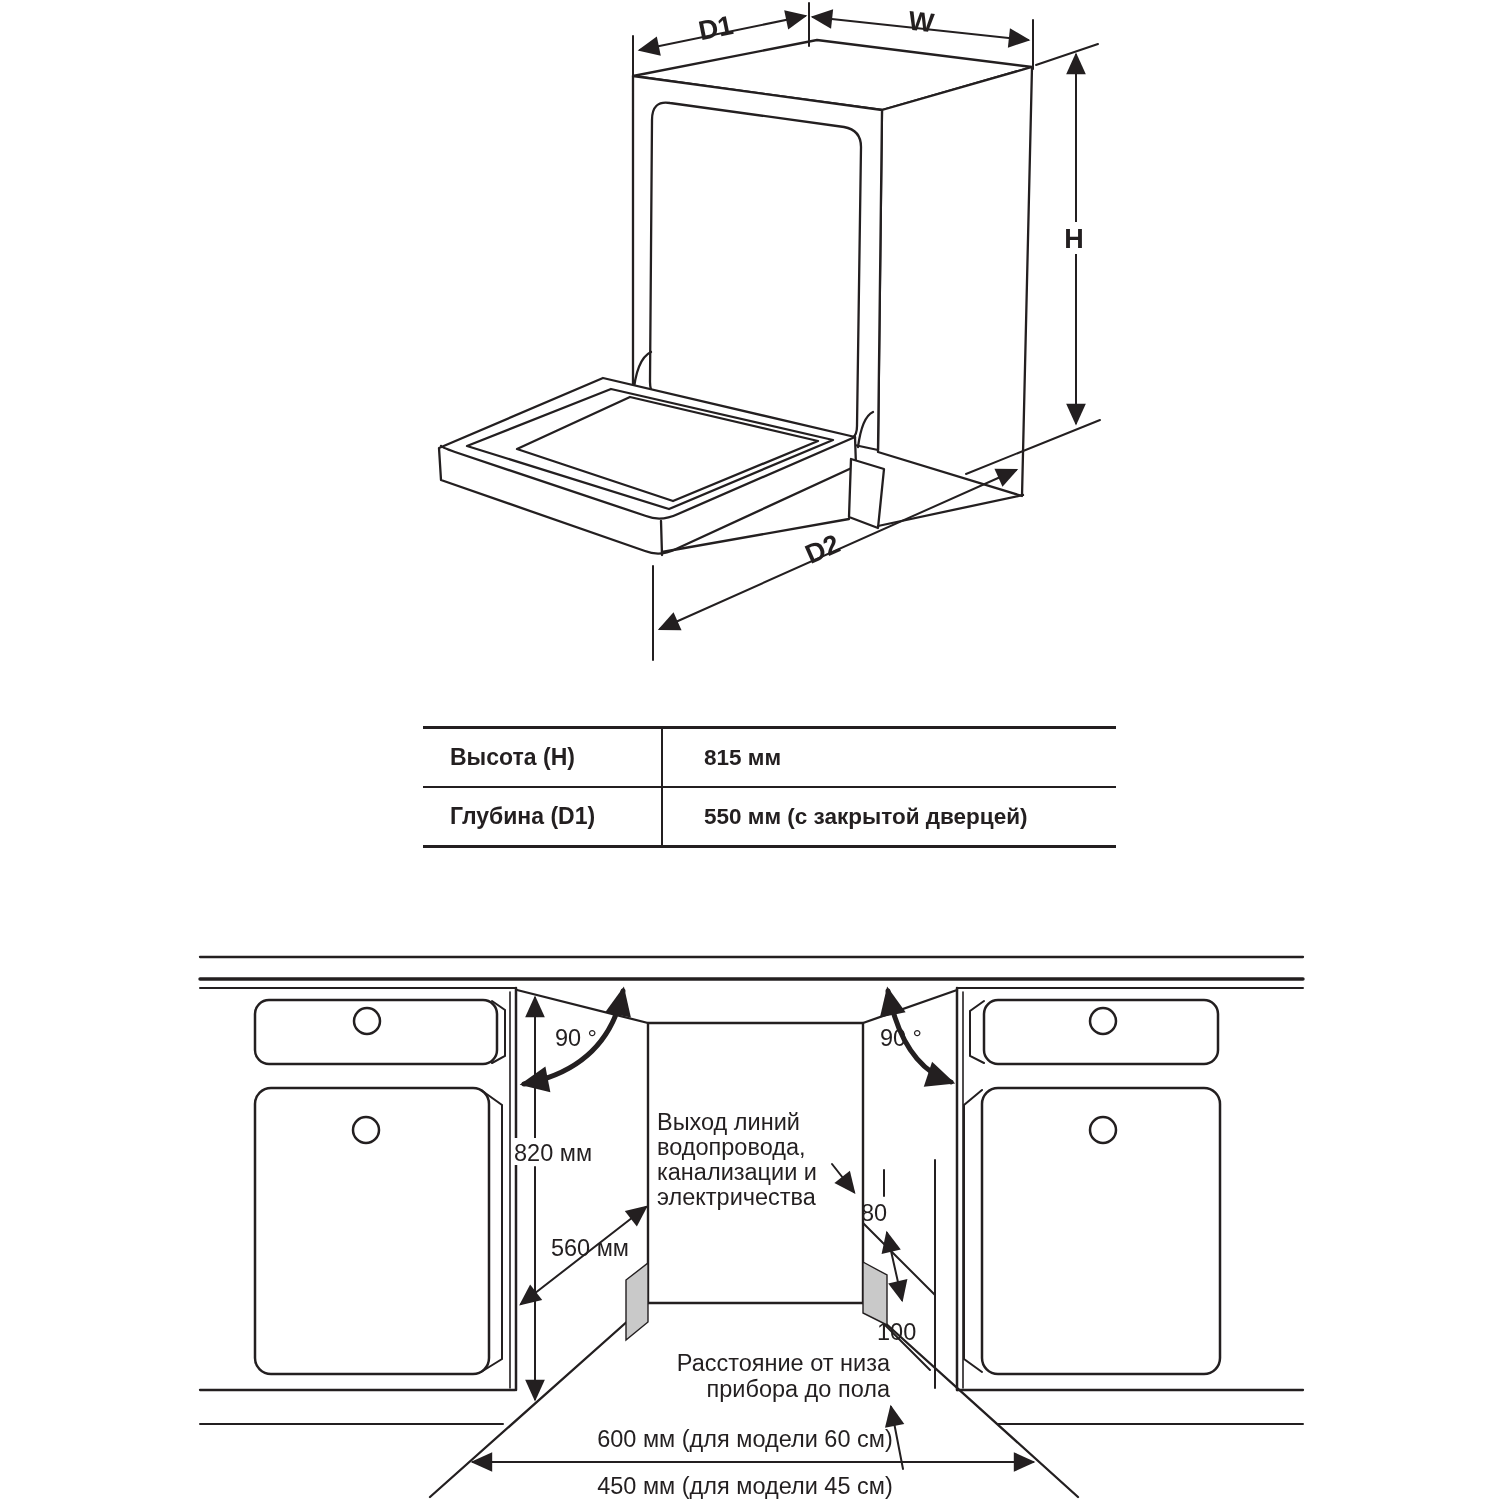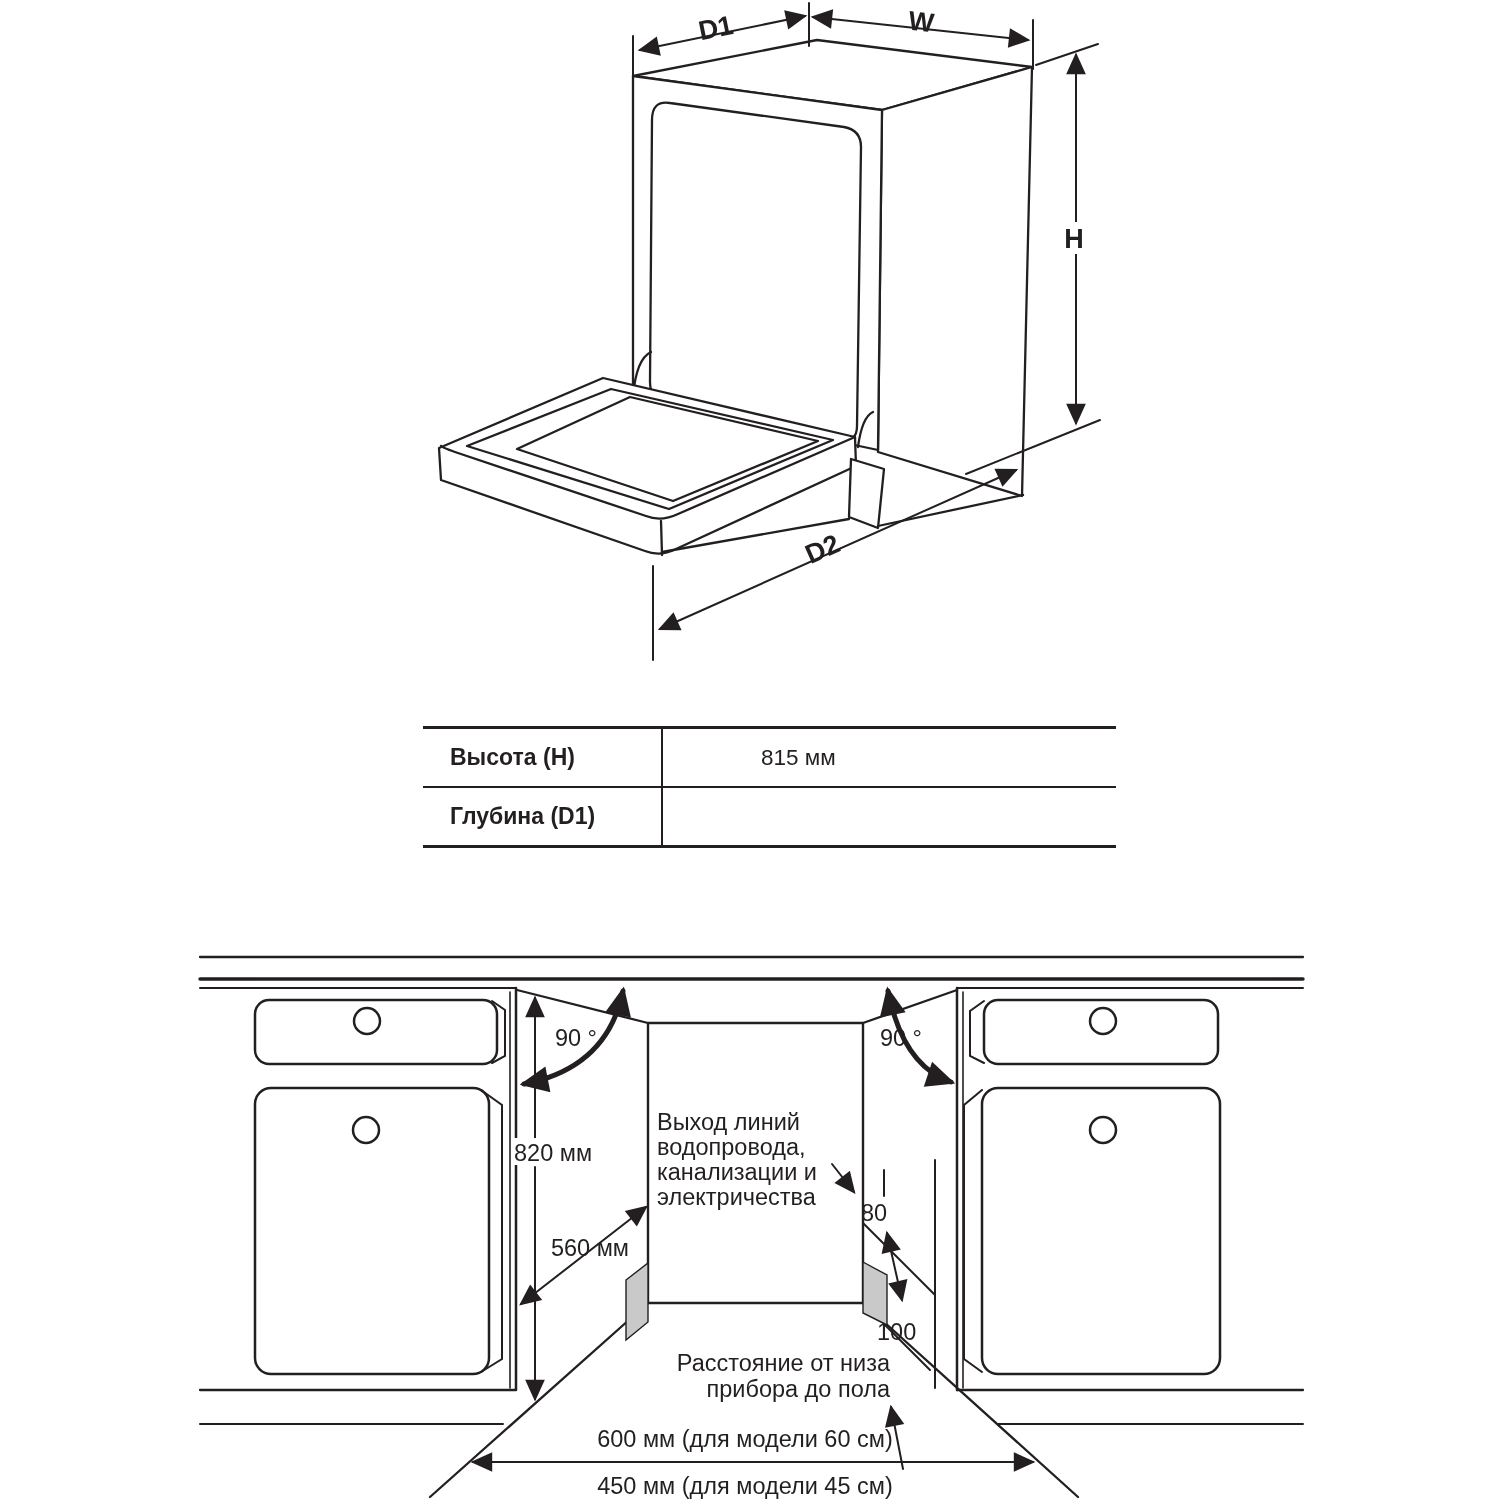--- a/index.html
+++ b/index.html
@@ -13,21 +13,21 @@
   
   .spec-table{position:absolute;left:423px;top:726px;width:693px;
               border-top:3px solid var(--ink);border-bottom:3px solid var(--ink);}
   .spec-row{display:flex;border-bottom:2px solid var(--ink);}
   .spec-row:last-child{border-bottom:none;}
   .spec-row:nth-child(1),.spec-row:nth-child(2){height:57px;}
   .spec-row:nth-child(3),.spec-row:nth-child(4){height:46px;justify-content:center;}
   .spec-label{width:240px;box-sizing:border-box;display:flex;align-items:center;
               padding-left:27px;font-weight:bold;font-size:23px;
               border-right:2.5px solid var(--ink);}
-  .spec-value{flex:1;display:flex;align-items:center;padding-left:98px;font-size:22.5px;}
+  .spec-value{flex:1;display:flex;align-items:center;padding-left:41px;font-size:22.5px;font-weight:bold;}
 </style>
 </head>
 <body>
 
 <div class="canvas">
 
   <svg width="1500" height="1500" viewBox="0 0 1500 1500">
     <defs>
       <marker id="ah" markerUnits="userSpaceOnUse" markerWidth="24" markerHeight="24" viewBox="0 0 10 10" refX="8.6" refY="5" orient="auto-start-reverse">
         <path d="M0.6,0.9 L9.6,5 L0.6,9.1 Z" fill="#231f20"></path>
@@ -149,17 +149,18 @@
   </svg>
 
   <div class="spec-table">
     <div>
         <div class="spec-row">
         <div class="spec-label">Высота (H)</div>
         <div class="spec-value">815 мм</div>
       </div>
         <div class="spec-row">
         <div class="spec-label">Глубина (D1)</div>
+        <div class="spec-value">550 мм (с закрытой дверцей)</div>
       </div>
       </div>
   </div>
 
 </div>
 
 </body></html>

